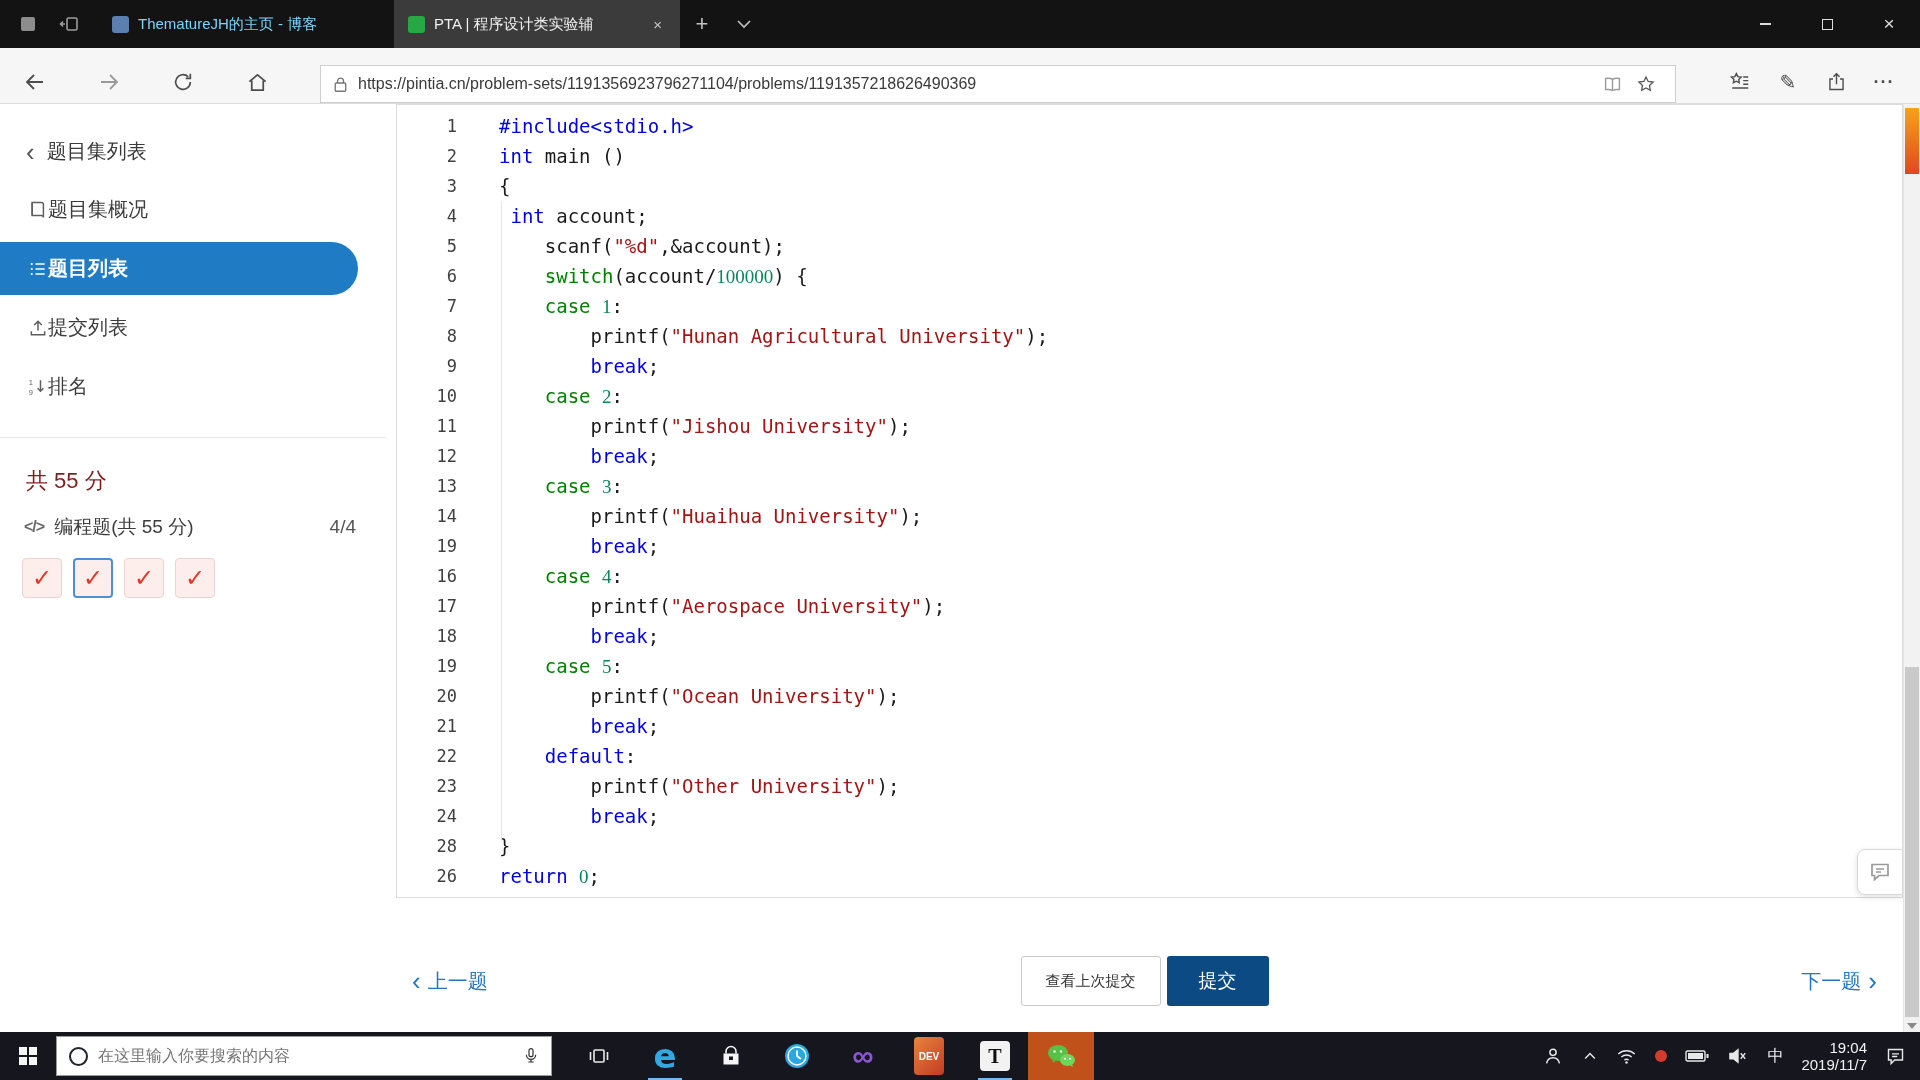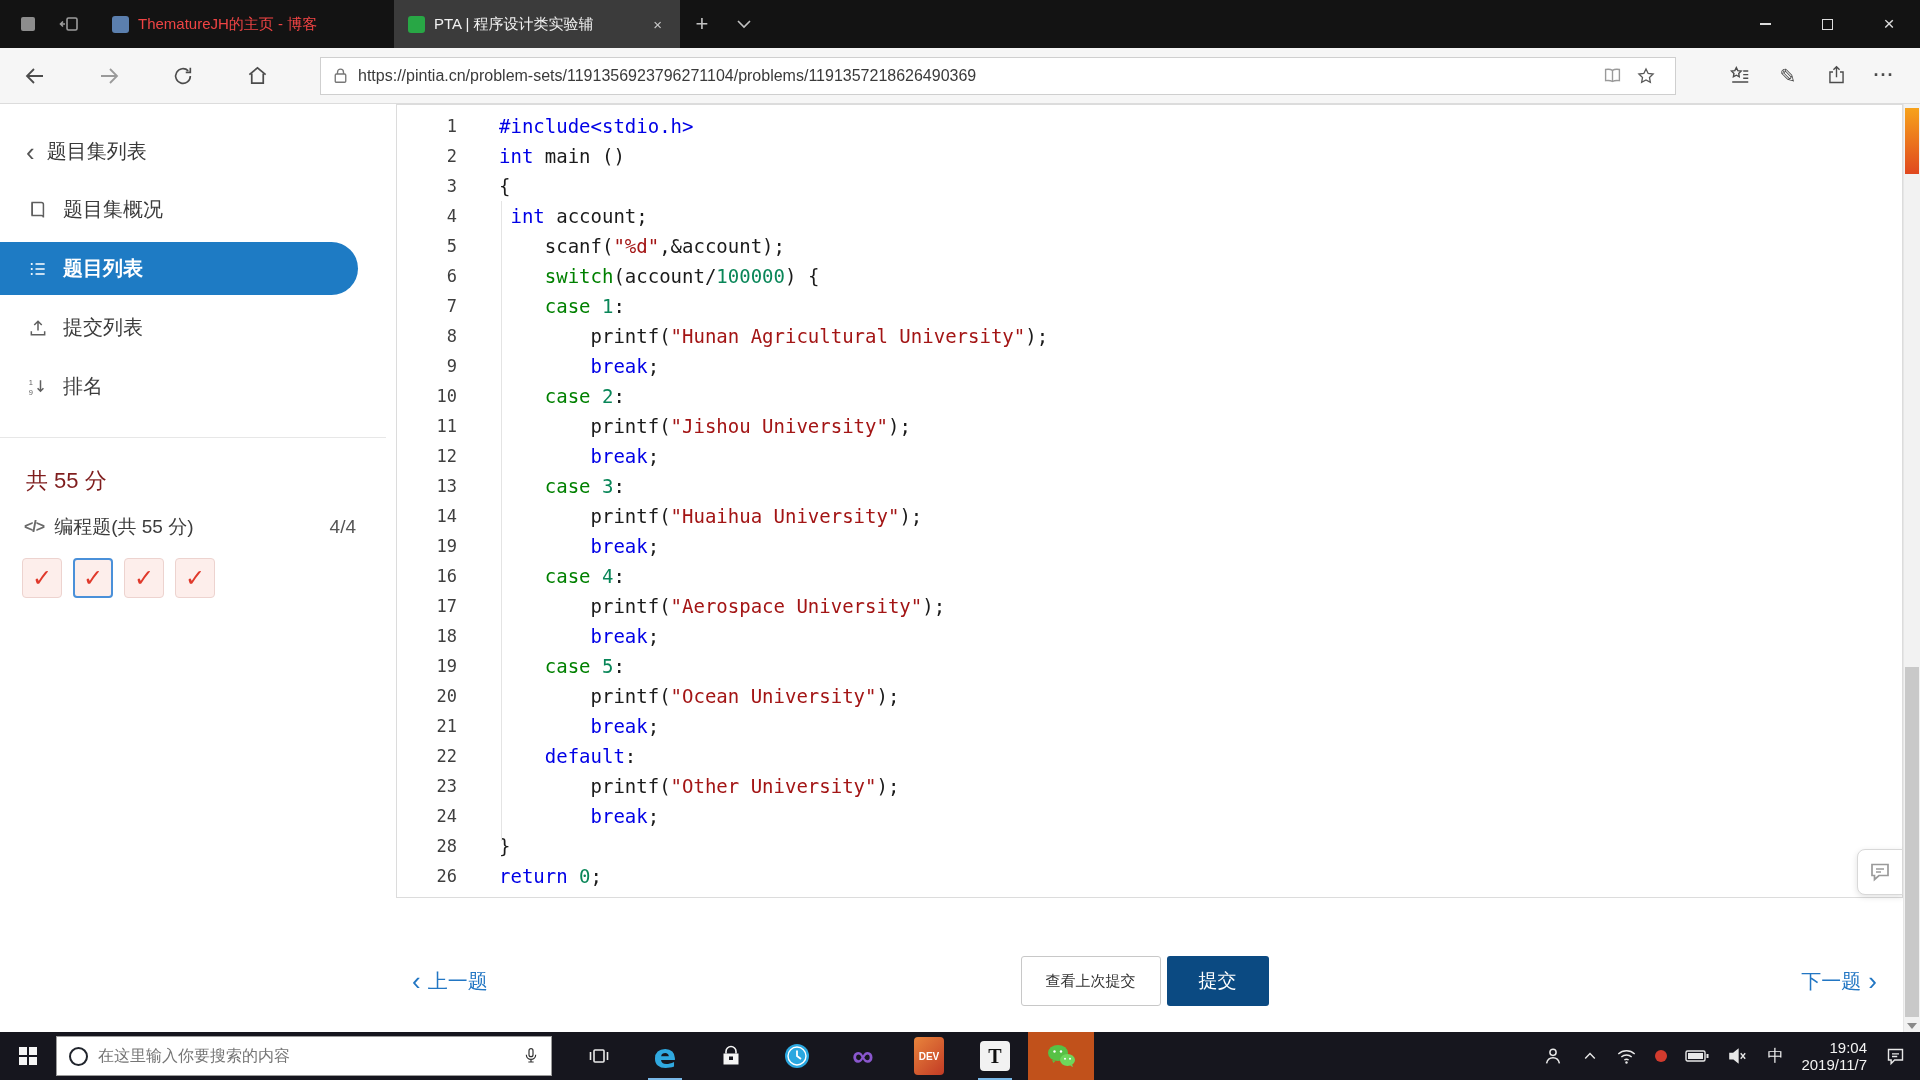--- a/index.html
+++ b/index.html
@@ -5,54 +5,54 @@
   * { margin:0; padding:0; box-sizing:border-box; }
   html,body { width:1920px; height:1080px; overflow:hidden; }
   body { font-family:"Liberation Sans","DejaVu Sans",sans-serif; background:#fff; }
   .screen { width:1920px; height:1080px; display:flex; flex-direction:column; }
 
   
   .titlebar { height:48px; background:var(--titlebar-bg,#131313); display:flex; align-items:stretch; flex:none; }
   .tb-icons { display:flex; align-items:center; gap:6px; padding:0 10px; }
   .tb-iconbtn { width:36px; height:36px; display:flex; align-items:center; justify-content:center; color:#9d9d9d; }
   .tabs { display:flex; align-items:stretch; }
-  .tab { width:296px; display:flex; align-items:center; gap:9px; padding:0 14px; font-size:15px; color:#ef4444; cursor:default; }
+  .tab { width:296px; display:flex; align-items:center; gap:9px; padding:0 14px; font-size:15px; color:#7dd3fc; cursor:default; }
   .tab.active { width:286px; background:var(--tab-active-bg,#3b3b3b); color:#f1f1f1; }
   .tab .title { flex:1; white-space:nowrap; overflow:hidden; text-overflow:ellipsis; }
   .favicon { width:17px; height:17px; border-radius:3px; flex:none; }
   .fav-blog { background:#5b7fae; }
   .fav-pta { background:#28a745; }
   .tab-close { font-size:15px; color:#c9c9c9; padding:2px 4px; }
   .newtab { width:44px; display:flex; align-items:center; justify-content:center; font-size:22px; color:#c2c2c2; }
   .tabchev { width:40px; display:flex; align-items:center; justify-content:center; color:#c2c2c2; }
   .win-controls { margin-left:auto; display:flex; }
   .win-btn { width:62px; display:flex; align-items:center; justify-content:center; color:#dcdcdc; font-size:19px; }
   .min-line { width:11px; height:2px; background:currentColor; display:block; }
   .max-box { width:11px; height:11px; border:1.5px solid currentColor; display:block; }
 
   
-  .toolbar { height:56px; background:var(--toolbar-bg,#f6f6f6); border-bottom:1px solid #dcdcdc; display:flex; align-items:center; padding:0 12px; flex:none;gap:28px; }
+  .toolbar { height:56px; background:var(--toolbar-bg,#f6f6f6); border-bottom:1px solid #dcdcdc; display:flex; align-items:flex-end; padding:0 12px; flex:none;gap:28px; }
   .nav-btn { width:46px; height:42px; display:flex; align-items:center; justify-content:center; color:#4c4c4c; }
   .nav-btn.dim { color:#9a9a9a; }
   .urlbox { flex:1; height:38px; background:#fff; border:1px solid #cfcfcf; display:flex; align-items:center; padding:0 12px; margin:0 12px; }
   .url-lock { color:#777; margin-right:10px; display:flex; }
   .url-text { font-size:16px; color:#3a3a3a; flex:1; white-space:nowrap; overflow:hidden; }
   .url-ic { display:flex; align-items:center; justify-content:center; width:34px; color:#9a9a9a; }
   .url-ic.star { color:#595959; }
   .right-btns { display:flex; align-items:center; }
   .rb { width:48px; height:42px; display:flex; align-items:center; justify-content:center; color:#4c4c4c; font-size:20px; }
   .rb .dots { font-weight:bold; letter-spacing:1px; font-size:18px; }
 
   
   .content { flex:1; display:flex; position:relative; background:#fff; min-height:0; }
 
   .sidebar { width:386px; flex:none; padding-top:22px; color:#3c3c3c; }
   .sb-back { display:flex; align-items:center; gap:12px; padding:12px 26px; font-size:20px; color:#3a3a3a; }
   .sb-back .chev { font-size:26px; line-height:1; color:#555; }
-  .sb-item { display:flex; align-items:center; gap:15px; padding:0 28px; height:53px; margin:6px 0; font-size:20px; color:#3c3c3c; }
+  .sb-item { display:flex; align-items:center; padding:0 28px; height:53px; margin:6px 0; font-size:20px; color:#3c3c3c; }
   .sb-item .ic { display:flex; color:#5f5f5f; }
   .sb-item.active { background:var(--accent-blue,#1e7bc4); color:#fff; width:358px; border-radius:0 27px 27px 0; font-weight:bold; }
   .sb-item.active .ic { color:#fff; }
   .sb-divider { border:none; border-top:1px solid #e7e7e7; margin:24px 0 0 0; }
   .sb-score { padding:28px 26px 6px 26px; font-size:22px; color:#7f1d1d; }
   .sb-section { display:flex; align-items:center; gap:10px; padding:12px 30px 14px 24px; font-size:19px; color:#3c3c3c; }
   .sb-codetag { color:#6a6a6a; font-size:16px; font-weight:bold; letter-spacing:-1px; }
   .sb-frac { margin-left:auto; color:#555; font-size:19px; }
   .pbox-row { display:flex; gap:11px; padding:4px 0 0 22px; }
   .pbox { width:40px; height:40px; border-radius:4px; background:var(--check-bg,#fdeeeb); border:1px solid #edd3cf; display:flex; align-items:center; justify-content:center; }
@@ -60,21 +60,21 @@
   .pbox span { color:var(--check-red,#e0392b); font-size:24px; font-weight:bold; }
 
   .main { flex:1; margin-right:17px; position:relative; min-width:0; }
   .editor { margin-left:10px; border:1px solid #dcdcdc; background:#fff; padding:6px 0; position:relative; }
   .cl { display:flex; height:30px; line-height:30px; font-family:"DejaVu Sans Mono","Liberation Mono",monospace; font-size:19px; }
   .ln { width:60px; text-align:right; color:#3f3f3f; flex:none; font-size:17px; }
   .lt { padding-left:42px; white-space:pre; color:#1b1b1b; }
   .tok-p { color:#1b1b1b; }
   .tok-k { color:var(--tok-keyword,#0000e6); }
   .tok-c { color:var(--tok-control,#008000); }
-  .tok-n { color:var(--tok-number,#098658); }
+  .tok-n { color:var(--tok-number,#098658);font-family:Liberation Serif, serif; }
   .tok-s { color:var(--tok-string,#a31515); }
   .indent-guide { position:absolute; left:104px; top:96px; height:640px; width:1px; background:#e4e4e4; }
 
   .actions { display:flex; align-items:center; justify-content:space-between; margin-top:58px; padding:0 26px; }
   .nav-link { display:flex; align-items:center; gap:7px; font-size:20px; color:var(--link-blue,#2276c3); cursor:pointer; }
   .nav-link .chev { font-size:26px; line-height:1; }
   .center-group { display:flex; align-items:center; }
   .btn-secondary { height:50px; padding:0 24px; background:#fff; border:1px solid #c8c8c8; border-radius:3px; font-size:15px; color:#333; font-family:inherit; }
   .btn-primary { height:50px; padding:0 32px; background:var(--submit-blue,#0b4a82); color:#fff; border:none; border-radius:3px; font-size:19px; margin-left:6px; font-family:inherit; }
 

